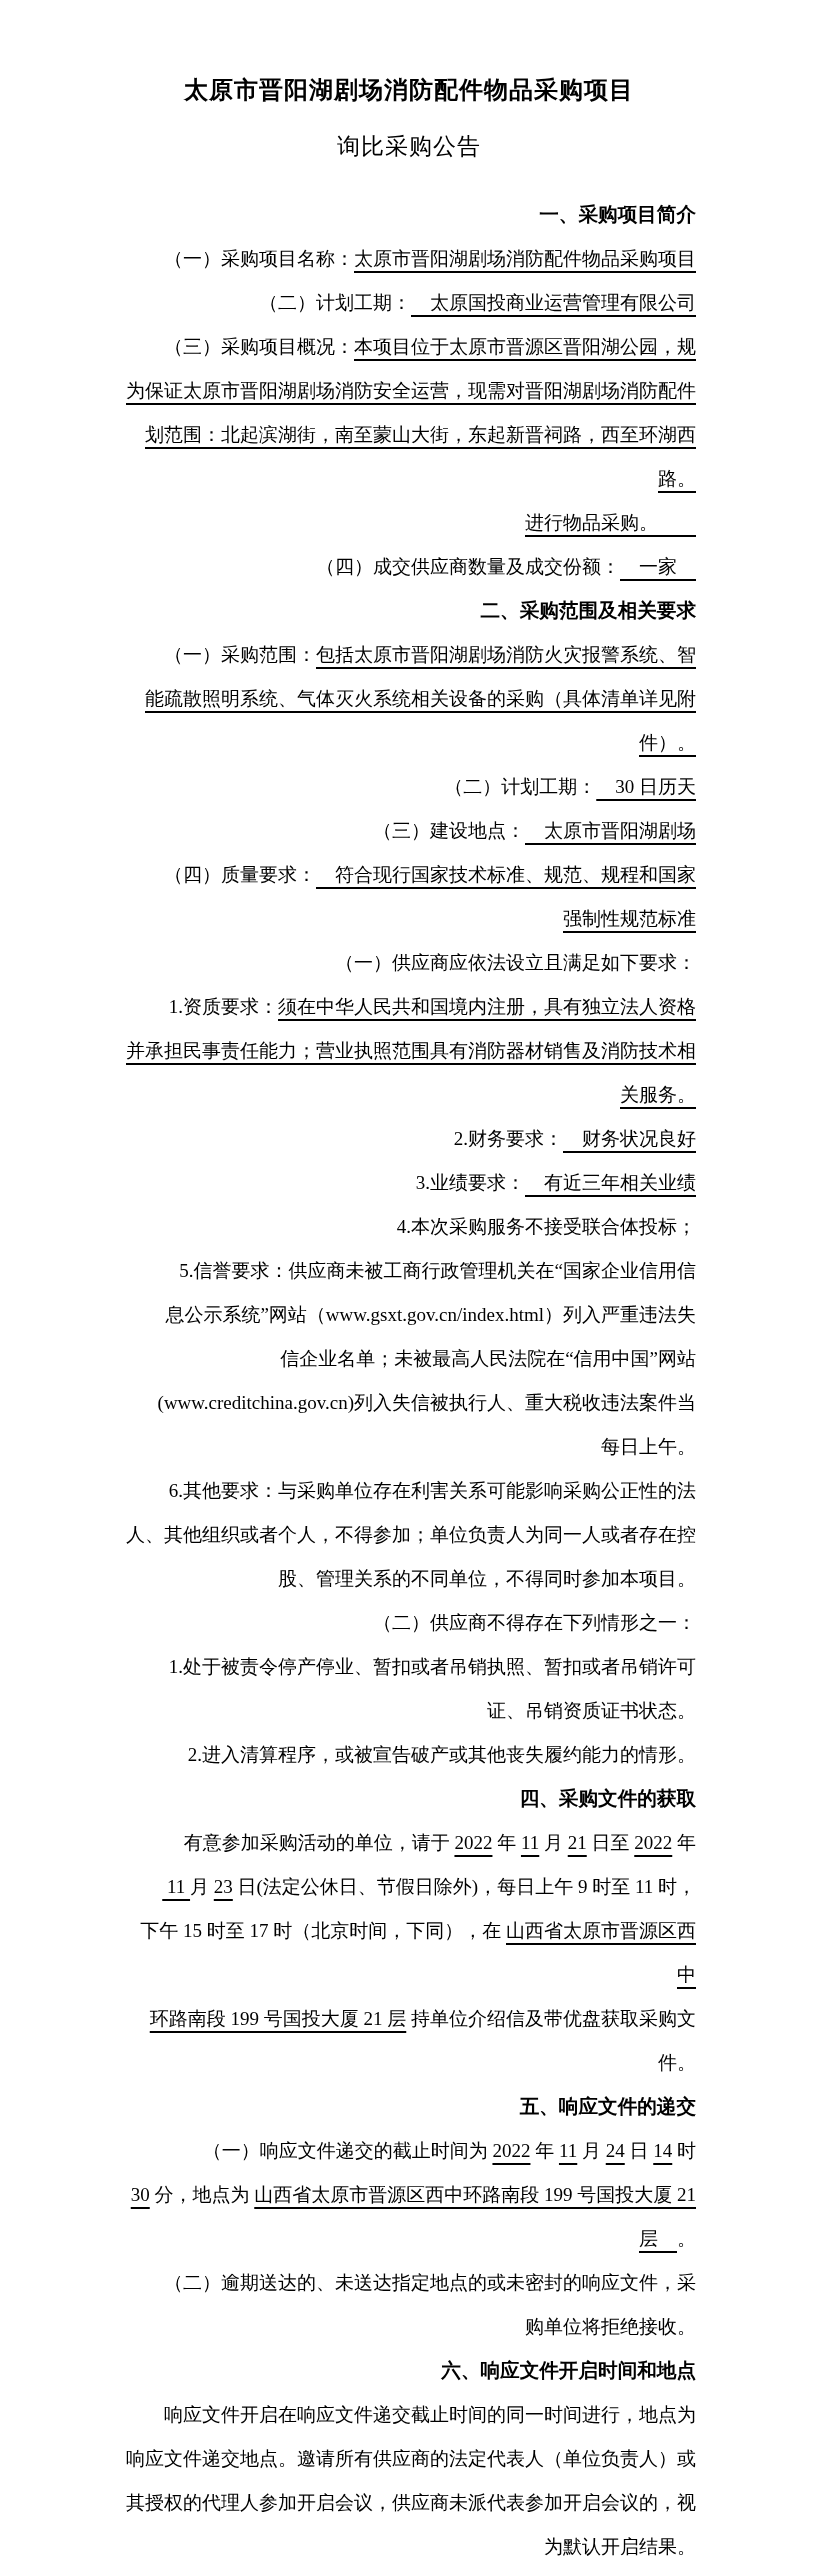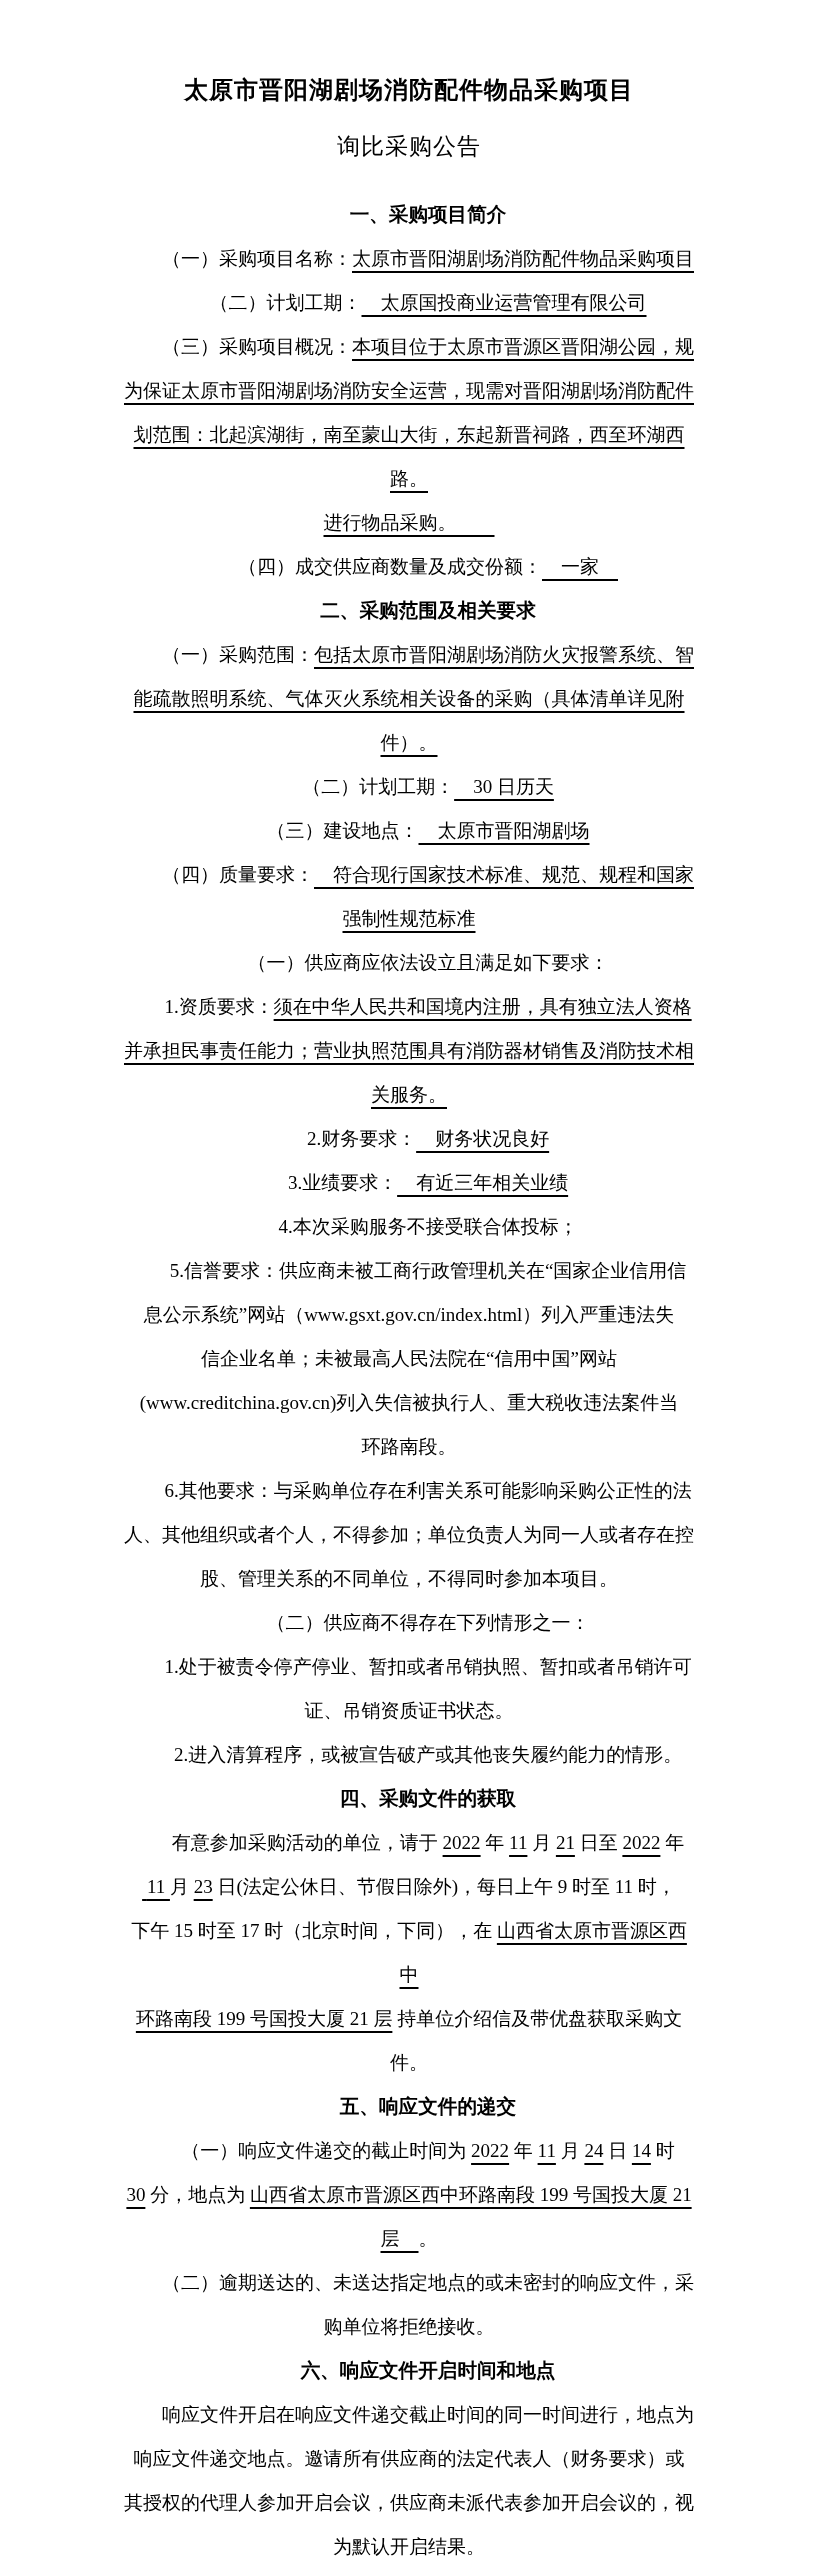--- a/index.html
+++ b/index.html
@@ -31,21 +31,21 @@
     margin-top: 7.2px;
     letter-spacing: 1px;
   }
   .doc-body {
     margin-top: 21.6px;
   }
   .line {
     font-size: 19px;
     line-height: 44px;
     white-space: pre-wrap;
-    text-align: center;
+    text-align: right;
   }
   .line.heading {
     font-weight: bold;
     font-size: 19.6px;
   }
   .line.indent {
     text-indent: 38px;
   }
   .u {
     text-decoration: underline;
@@ -81,21 +81,21 @@
       <div class="line indent"><span>1.资质要求：</span><span class="u">须在中华人民共和国境内注册，具有独立法人资格</span></div>
       <div class="line"><span class="u">并承担民事责任能力；营业执照范围具有消防器材销售及消防技术相</span></div>
       <div class="line"><span class="u">关服务。</span></div>
       <div class="line indent"><span>2.财务要求：</span><span class="u">　财务状况良好</span></div>
       <div class="line indent"><span>3.业绩要求：</span><span class="u">　有近三年相关业绩</span></div>
       <div class="line indent"><span>4.本次采购服务不接受联合体投标；</span></div>
       <div class="line indent"><span>5.信誉要求：供应商未被工商行政管理机关在“国家企业信用信</span></div>
       <div class="line"><span>息公示系统”网站（www.gsxt.gov.cn/index.html）列入严重违法失</span></div>
       <div class="line"><span>信企业名单；未被最高人民法院在“信用中国”网站</span></div>
       <div class="line"><span>(www.creditchina.gov.cn)列入失信被执行人、重大税收违法案件当</span></div>
-      <div class="line"><span>环路南段。</span></div>
+      <div class="line"><span>每日上午。</span></div>
       <div class="line indent"><span>6.其他要求：与采购单位存在利害关系可能影响采购公正性的法</span></div>
       <div class="line"><span>人、其他组织或者个人，不得参加；单位负责人为同一人或者存在控</span></div>
       <div class="line"><span>股、管理关系的不同单位，不得同时参加本项目。</span></div>
       <div class="line indent"><span>（二）供应商不得存在下列情形之一：</span></div>
       <div class="line indent"><span>1.处于被责令停产停业、暂扣或者吊销执照、暂扣或者吊销许可</span></div>
       <div class="line"><span>证、吊销资质证书状态。</span></div>
       <div class="line indent"><span>2.进入清算程序，或被宣告破产或其他丧失履约能力的情形。</span></div>
       <div class="line heading indent"><span>四、采购文件的获取</span></div>
       <div class="line indent"><span>有意参加采购活动的单位，请于 </span><span class="u">2022</span><span> 年 </span><span class="u">11</span><span> 月 </span><span class="u">21</span><span> 日至 </span><span class="u">2022</span><span> 年</span></div>
       <div class="line"><span class="u"> 11 </span><span>月 </span><span class="u">23</span><span> 日(法定公休日、节假日除外)，每日上午 9 时至 11 时，</span></div>
@@ -103,18 +103,18 @@
       <div class="line"><span class="u">环路南段 199 号国投大厦 21 层</span><span> 持单位介绍信及带优盘获取采购文</span></div>
       <div class="line"><span>件。</span></div>
       <div class="line heading indent"><span>五、响应文件的递交</span></div>
       <div class="line indent"><span>（一）响应文件递交的截止时间为 </span><span class="u">2022</span><span> 年 </span><span class="u">11</span><span> 月 </span><span class="u">24</span><span> 日 </span><span class="u">14</span><span> 时</span></div>
       <div class="line"><span class="u">30</span><span> 分，地点为 </span><span class="u">山西省太原市晋源区西中环路南段 199 号国投大厦 21</span></div>
       <div class="line"><span class="u">层　</span><span>。</span></div>
       <div class="line indent"><span>（二）逾期送达的、未送达指定地点的或未密封的响应文件，采</span></div>
       <div class="line"><span>购单位将拒绝接收。</span></div>
       <div class="line heading indent"><span>六、响应文件开启时间和地点</span></div>
       <div class="line indent"><span>响应文件开启在响应文件递交截止时间的同一时间进行，地点为</span></div>
-      <div class="line"><span>响应文件递交地点。邀请所有供应商的法定代表人（财务要求）或</span></div>
+      <div class="line"><span>响应文件递交地点。邀请所有供应商的法定代表人（单位负责人）或</span></div>
       <div class="line"><span>其授权的代理人参加开启会议，供应商未派代表参加开启会议的，视</span></div>
       <div class="line"><span>为默认开启结果。</span></div>
     </div>
 </div>
 
 
 </body></html>

